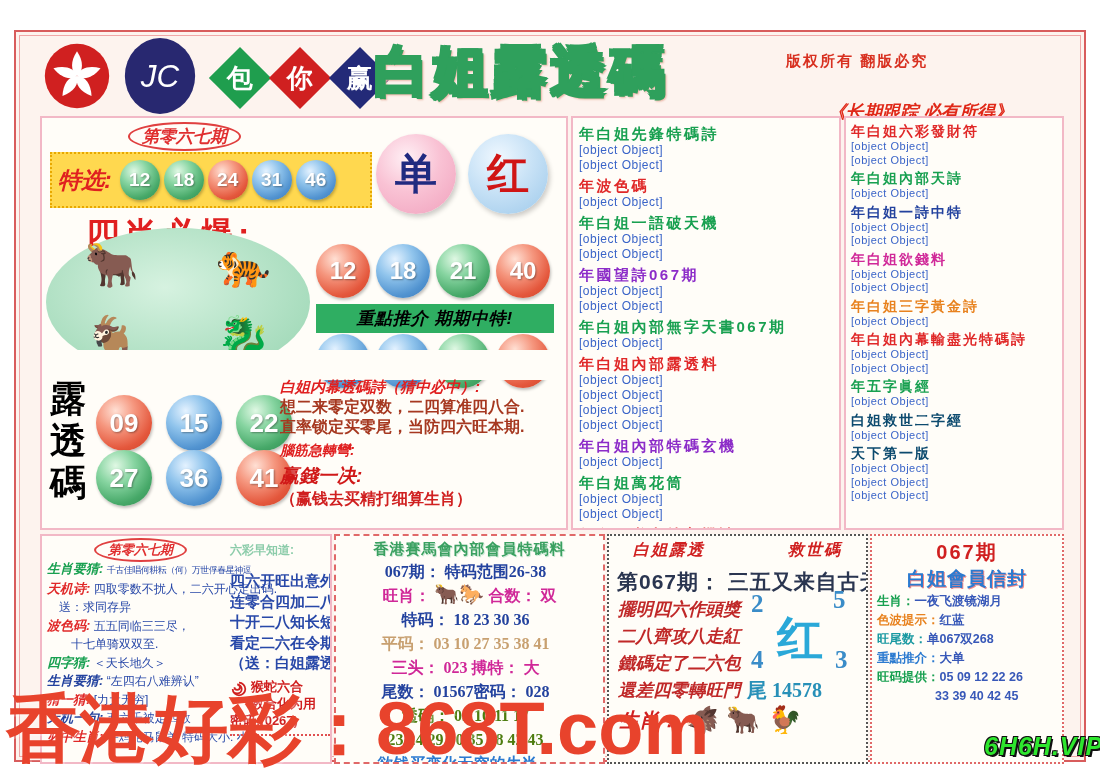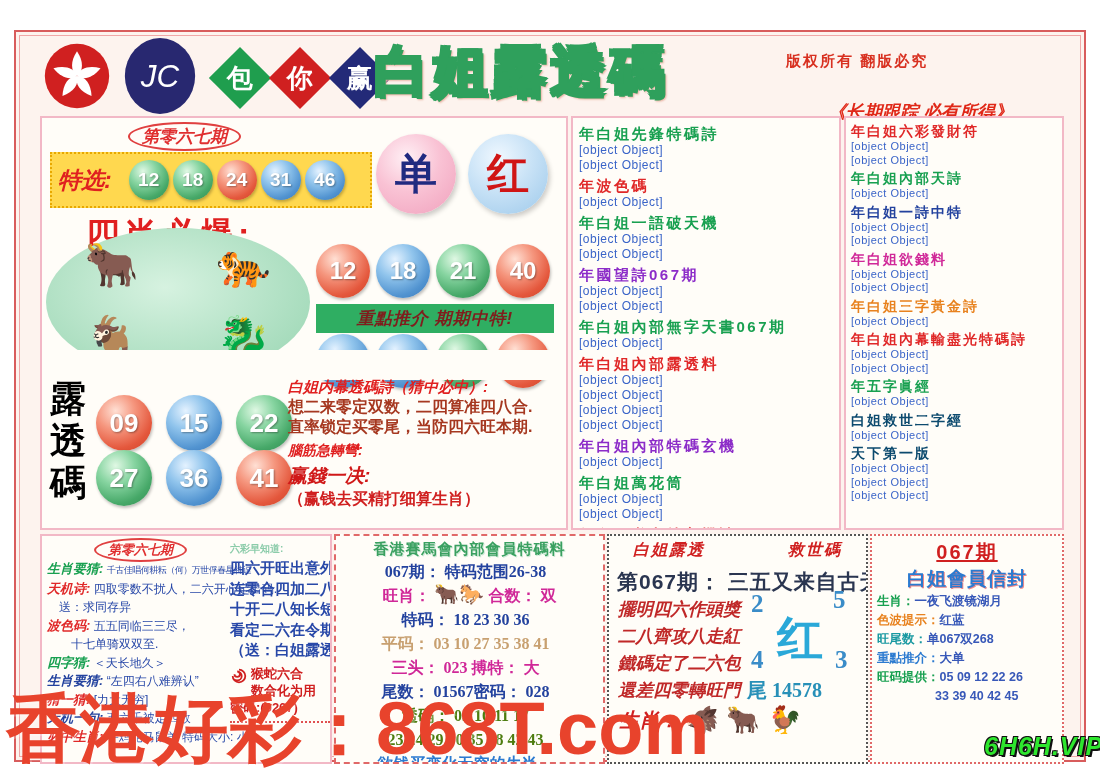--- a/index.html
+++ b/index.html
@@ -36,32 +36,32 @@
   .c-green{background:radial-gradient(circle at 35% 28%,#e0f8e4 0%,#86d4a0 35%,#46a868 70%,#338a52 100%);}
   .b40{width:40px;height:40px;font-size:19px;} .b54{width:54px;height:54px;font-size:24px;}
   .b56{width:56px;height:56px;font-size:26px;margin-right:8px;}
   .bigball{position:absolute;width:80px;height:80px;border-radius:50%;display:flex;align-items:center;justify-content:center;
            font-size:42px;font-weight:900;box-shadow:2px 3px 5px rgba(0,0,0,.2);}
   .ball-pink{background:radial-gradient(circle at 38% 30%,#fff0f5,#f9c2d4 45%,#f0a0bc);color:#202a80;}
   .ball-lblue{background:radial-gradient(circle at 38% 30%,#f0f8ff,#c8e2f6 45%,#9cc8ea);color:#d01515;}
   
   .oval{border:2px solid #e04040;border-radius:50%;color:#e03030;font-style:italic;font-weight:bold;padding:1px 12px;display:inline-block;}
   .sp-banner{position:absolute;left:8px;top:34px;width:322px;height:56px;background:#ffd84f;border:2px dotted #e8a800;
-             display:flex;align-items:center;gap:14px;padding-left:6px;box-sizing:border-box;}
+             display:flex;align-items:center;gap:5px;padding-left:6px;box-sizing:border-box;}
   .sp-label{color:#e02020;font-size:23px;font-weight:900;font-style:italic;margin-right:3px;white-space:nowrap;}
   .sixiao{position:absolute;left:44px;top:94px;color:#e02020;font-size:34px;font-weight:900;letter-spacing:4px;}
   .ellipse{position:absolute;left:4px;top:110px;width:264px;height:148px;border-radius:50%;
            background:radial-gradient(ellipse at 45% 40%,#d6f2e0,#96d4b0);display:grid;grid-template-columns:1fr 1fr;
            align-items:center;justify-items:center;font-size:44px;}
   .ballrow{position:absolute;display:flex;gap:6px;}
-  .gbanner{position:absolute;left:274px;top:186px;width:238px;height:29px;background:#2fae62;color:#7f1d1d;
+  .gbanner{position:absolute;left:274px;top:186px;width:238px;height:29px;background:#2fae62;color:#000000;
            font-size:17px;font-weight:bold;font-style:italic;display:flex;align-items:center;justify-content:center;letter-spacing:1px;}
   .whitecover{position:absolute;left:2px;top:232px;width:522px;height:30px;background:#fffdf8;z-index:5;}
   .lutou{position:absolute;left:8px;top:260px;display:flex;flex-direction:column;line-height:42px;font-size:36px;font-weight:900;z-index:6;}
-  .poem{position:absolute;left:246px;top:260px;width:278px;z-index:6;}
+  .poem{position:absolute;left:238px;top:260px;width:278px;z-index:6;}
   .poem-title{color:#e02020;font-style:italic;font-weight:bold;font-size:15px;}
   .poem-line{color:#a63820;font-weight:bold;font-size:16px;line-height:20px;}
   .brain-label{color:#e02020;font-style:italic;font-weight:bold;font-size:14px;margin-top:5px;}
   .brain-q{color:#8a2818;font-weight:900;font-size:15.5px;line-height:19px;}
   .win-label{color:#d01818;font-weight:900;font-style:italic;font-size:19px;margin-top:3px;}
   .win-note{color:#d02020;font-weight:bold;font-size:16px;}
   
   .sec{margin-bottom:3px;}
   .sec-title{font-weight:900;font-size:15px;letter-spacing:2.5px;line-height:19px;}
   .p-right .sec-title{font-size:14px;letter-spacing:2px;line-height:17px;}
@@ -72,21 +72,21 @@
   .t-magenta{color:#d02898;} .t-orange{color:#e8821e;} .t-blue{color:#2b7ad0;} .t-teal{color:#1898a0;}
   .t-dark{color:#0c4a6e;} .t-tan{color:#c8a070;} .t-faded{color:#4d7c0f;}
   
   .a-oval{position:absolute;left:52px;top:2px;font-size:13px;}
   .a-left{position:absolute;left:5px;top:24px;width:180px;}
   .ai{line-height:17.5px;font-size:12px;white-space:nowrap;}
   .ai-l{font-weight:900;font-style:italic;font-size:13px;}
   .ai-v{color:#2848a8;}
   .sm-1{font-size:9px;letter-spacing:-.5px;}
   .a-right{position:absolute;left:188px;top:6px;width:100px;}
-  .a-rh{color:#8cccaa;font-size:10px;font-weight:bold;margin-bottom:2px;}
+  .a-rh{color:#8cccaa;font-size:12px;font-weight:bold;margin-bottom:12px;}
   .a-rl{color:#2848a8;font-size:15px;line-height:20.5px;font-weight:bold;white-space:nowrap;}
   .a-red{margin-top:4px;border-bottom:2px dotted #e05050;padding-bottom:5px;}
   .a-redl{color:#d02020;font-weight:900;font-size:13px;line-height:17px;}
   .spiral{float:left;margin:2px 3px 0 0;}
   
   .b-h{color:#3aa060;font-weight:900;font-size:15px;letter-spacing:1px;text-shadow:1px 1px 0 #cfead8;}
   .br{line-height:22px;font-size:16px;font-weight:bold;font-family:"Liberation Serif","DejaVu Serif",serif;white-space:nowrap;}
   .br .animals{font-size:20px;margin:0 4px;}
   
   .c-h{position:absolute;left:0;top:4px;width:100%;display:flex;justify-content:space-between;padding:0 24px;box-sizing:border-box;}
@@ -94,21 +94,21 @@
   .c-issue{position:absolute;left:8px;top:32px;color:#2a3550;font-weight:900;font-size:21px;letter-spacing:1px;white-space:nowrap;}
   .c-lines{position:absolute;left:9px;top:60px;}
   .c-line{color:#c02828;font-weight:900;font-style:italic;font-size:17.5px;line-height:27px;white-space:nowrap;}
   .c-num{position:absolute;color:#3a8cc8;font-weight:bold;font-size:25px;font-family:"Liberation Serif","DejaVu Serif",serif;}
   .c-big{position:absolute;left:168px;top:72px;color:#2aa8d8;font-size:46px;font-weight:900;}
   .c-tail{position:absolute;left:138px;top:141px;color:#2890b8;font-weight:bold;font-size:20px;font-family:"Liberation Serif","DejaVu Serif",serif;}
   .c-sx{position:absolute;left:10px;top:168px;display:flex;align-items:center;gap:6px;}
   .c-sxl{color:#d02020;font-weight:900;font-style:italic;font-size:20px;}
   .c-sxa{font-size:27px;letter-spacing:8px;}
   
-  .d-issue{color:#d02020;font-weight:900;font-size:20px;text-align:center;letter-spacing:2px;text-decoration:underline;}
+  .d-issue{color:#d02020;font-weight:900;font-size:20px;text-align:center;letter-spacing:2px;}
   .d-title{color:#2b7ad0;font-weight:900;font-size:19px;text-align:center;letter-spacing:1px;text-shadow:1px 1px 0 #e88;}
   .dr{font-size:12.5px;line-height:19px;white-space:nowrap;}
   .dr-l{font-weight:900;} .dv{color:#3858b8;font-weight:bold;}
   .pad-1{padding-left:58px;}
   
   .wm{position:absolute;left:6px;top:680px;font-size:74px;font-weight:900;color:#e8432c;z-index:50;
       letter-spacing:0px;white-space:nowrap;text-shadow:2px 2px 0 rgba(255,255,255,.25);}
   .vip{position:absolute;left:984px;top:732px;font-size:25px;font-weight:900;font-style:italic;color:#2ee62e;z-index:50;
        text-shadow:-1px -1px 0 #111,1px -1px 0 #111,-1px 1px 0 #111,2px 2px 0 #111;letter-spacing:1px;}
 </style>

